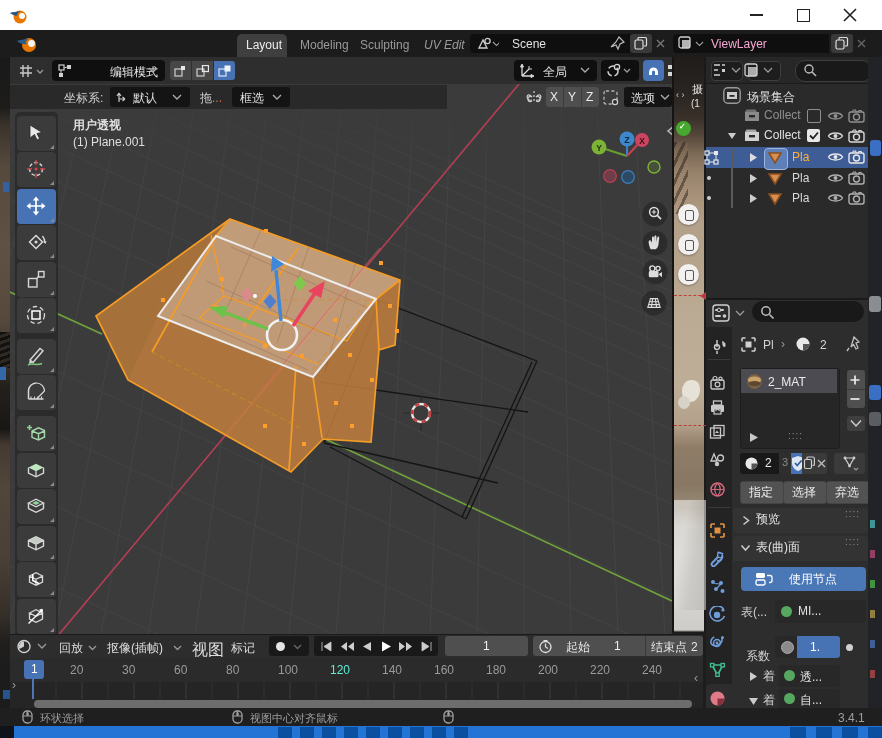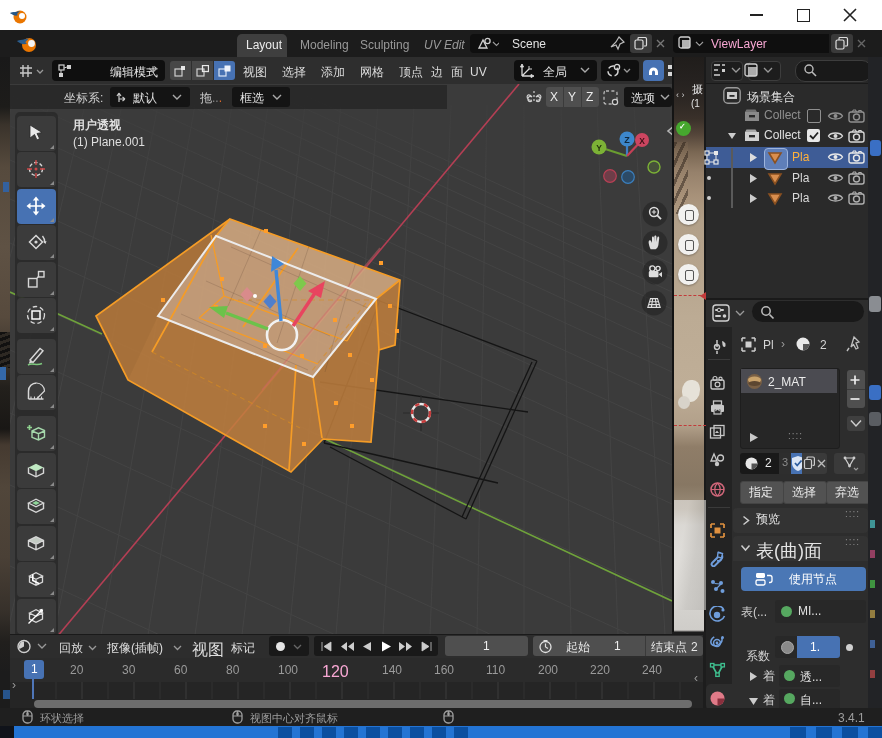--- a/index.html
+++ b/index.html
@@ -95,21 +95,20 @@
       <rect x="7" y="1" width="4" height="4" fill="#e8e8e8"></rect>
     </svg>
  <svg class="a" style="left:196px;top:8px" width="13" height="12" viewBox="0 0 13 12">
       <rect x="1" y="4" width="7" height="7" fill="none" stroke="#cfcfcf" stroke-width="1.2"></rect>
       <rect x="6.5" y="0.5" width="6" height="6" fill="none" stroke="#e8e8e8" stroke-width="1.3"></rect>
     </svg>
  <svg class="a" style="left:218px;top:8px" width="13" height="12" viewBox="0 0 13 12">
       <rect x="1" y="4" width="7" height="7" fill="none" stroke="#dbe6f5" stroke-width="1.2"></rect>
       <rect x="6.5" y="0.5" width="6" height="6" fill="#eef3fb"></rect>
     </svg>
- <div class="tx" style="left:243px;top:7px;font-size:12px;color:#dcdcdc;">视图  选择  添加  网格  顶点  边  面  UV</div>
 
  <div class="a" style="left:514px;top:3px;width:83px;height:21px;background:#0f0f0f;border-radius:4px;"></div>
  <svg class="a" style="left:520px;top:6px" width="16" height="15" viewBox="0 0 16 15">
       <path d="M2,13 L2,3 M2,13 L12,13 M2,13 L9,6" stroke="#d8d8d8" stroke-width="1.3" fill="none"></path>
       <path d="M2,1 l-1.5,3 h3 Z M14,13 l-3,-1.5 v3 Z M9,6 l0,-3 m0,3 l3,0" stroke="#d8d8d8" fill="#d8d8d8" stroke-width="1"></path>
     </svg>
  <div class="tx" style="left:543px;top:7px;font-size:12px;color:#e2e2e2;">全局</div>
  <svg class="a" style="left:580px;top:10px" width="10" height="7" viewBox="0 0 10 7">
       <path d="M1,1 l4,4 4,-4" fill="none" stroke="#aaa" stroke-width="1.4"></path>
     </svg>
@@ -681,21 +680,21 @@
 <div class="a" style="left:733px;top:508px;width:135px;height:25px;background:#333333;border-radius:4px;"></div>
 <svg class="a" style="left:742px;top:515px" width="8" height="11" viewBox="0 0 8 11">
     <path d="M1.5,1.5 L6.5,5.5 L1.5,9.5" fill="none" stroke="#ccc" stroke-width="1.5"></path>
   </svg>
 <div class="tx" style="left:756px;top:511px;font-size:12px;color:#e4e4e4;">预览</div>
 <div class="tx" style="left:845px;top:508px;font-size:10px;color:#8a8a8a;letter-spacing:1px;">::::</div>
 <div class="a" style="left:733px;top:536px;width:135px;height:25px;background:#333333;border-radius:4px 4px 0 0;"></div>
 <svg class="a" style="left:740px;top:544px" width="11" height="8" viewBox="0 0 11 8">
     <path d="M1.5,1.5 L5.5,6 L9.5,1.5" fill="none" stroke="#ccc" stroke-width="1.5"></path>
   </svg>
-<div class="tx" style="left:756px;top:539px;font-size:18px;color:#e4e4e4;">表(曲)面</div>
+<div class="tx" style="left:756px;top:539px;font-size:12px;color:#e4e4e4;">表(曲)面</div>
 <div class="tx" style="left:845px;top:536px;font-size:10px;color:#8a8a8a;letter-spacing:1px;">::::</div>
 <div class="a" style="left:741px;top:567px;width:125px;height:24px;background:#4a77b5;border-radius:4px;"></div>
 <svg class="a" style="left:755px;top:571px" width="18" height="16" viewBox="0 0 18 16">
     <rect x="1" y="2" width="9" height="5" rx="1.4" fill="#fff"></rect>
     <rect x="1" y="9" width="9" height="5" rx="1.4" fill="none" stroke="#fff" stroke-width="1.3"></rect>
     <path d="M12,4.5 h3 a2,2 0 0 1 2,2 v3 a2,2 0 0 1 -2,2 h-1" fill="none" stroke="#fff" stroke-width="1.3"></path>
   </svg>
 <div class="tx" style="left:789px;top:571px;font-size:12px;color:#fff;">使用节点</div>
 <div class="tx" style="left:741px;top:604px;font-size:12px;color:#cfcfcf;">表(...</div>
 <div class="a" style="left:775px;top:600px;width:91px;height:23px;background:#282828;border-radius:3px;"></div>
@@ -782,24 +781,24 @@
 <div class="tx" style="left:566px;top:639px;font-size:12px;color:#e8e8e8;">起始</div>
 <div class="tx" style="left:614px;top:639px;font-size:12px;color:#f0f0f0;">1</div>
 <div class="a" style="left:646px;top:636px;width:57px;height:20px;background:#4f4f4f;border-radius:0 3px 3px 0;"></div>
 <div class="tx" style="left:651px;top:639px;font-size:12px;color:#e8e8e8;">结束点 2</div>
 <div class="a" style="left:10px;top:658px;width:693px;height:24px;background:#2b2b2b;"></div>
 <div class="tx" style="left:70px;top:663px;font-size:12px;color:#9a9a9a;">20</div>
 <div class="tx" style="left:122px;top:663px;font-size:12px;color:#9a9a9a;">30</div>
 <div class="tx" style="left:174px;top:663px;font-size:12px;color:#9a9a9a;">60</div>
 <div class="tx" style="left:226px;top:663px;font-size:12px;color:#9a9a9a;">80</div>
 <div class="tx" style="left:278px;top:663px;font-size:12px;color:#9a9a9a;">100</div>
-<div class="tx" style="left:322px;top:663px;font-size:16px;color:#f9a8d4;">120</div>
+<div class="tx" style="left:330px;top:663px;font-size:12px;color:#5eead4;">120</div>
 <div class="tx" style="left:382px;top:663px;font-size:12px;color:#9a9a9a;">140</div>
 <div class="tx" style="left:434px;top:663px;font-size:12px;color:#9a9a9a;">160</div>
-<div class="tx" style="left:486px;top:663px;font-size:12px;color:#9a9a9a;">110</div>
+<div class="tx" style="left:486px;top:663px;font-size:12px;color:#9a9a9a;">180</div>
 <div class="tx" style="left:538px;top:663px;font-size:12px;color:#9a9a9a;">200</div>
 <div class="tx" style="left:590px;top:663px;font-size:12px;color:#9a9a9a;">220</div>
 <div class="tx" style="left:642px;top:663px;font-size:12px;color:#9a9a9a;">240</div>
 <div class="a" style="left:10px;top:682px;width:693px;height:17px;background:#252525;"></div>
 <svg class="a" style="left:10px;top:682px" width="693" height="17" viewBox="0 0 693 17">
 <path d="M46,0 V17" stroke="#323232" stroke-width="1"></path>
 <path d="M72,0 V17" stroke="#3d3d3d" stroke-width="1"></path>
 <path d="M98,0 V17" stroke="#323232" stroke-width="1"></path>
 <path d="M124,0 V17" stroke="#3d3d3d" stroke-width="1"></path>
 <path d="M150,0 V17" stroke="#323232" stroke-width="1"></path>

